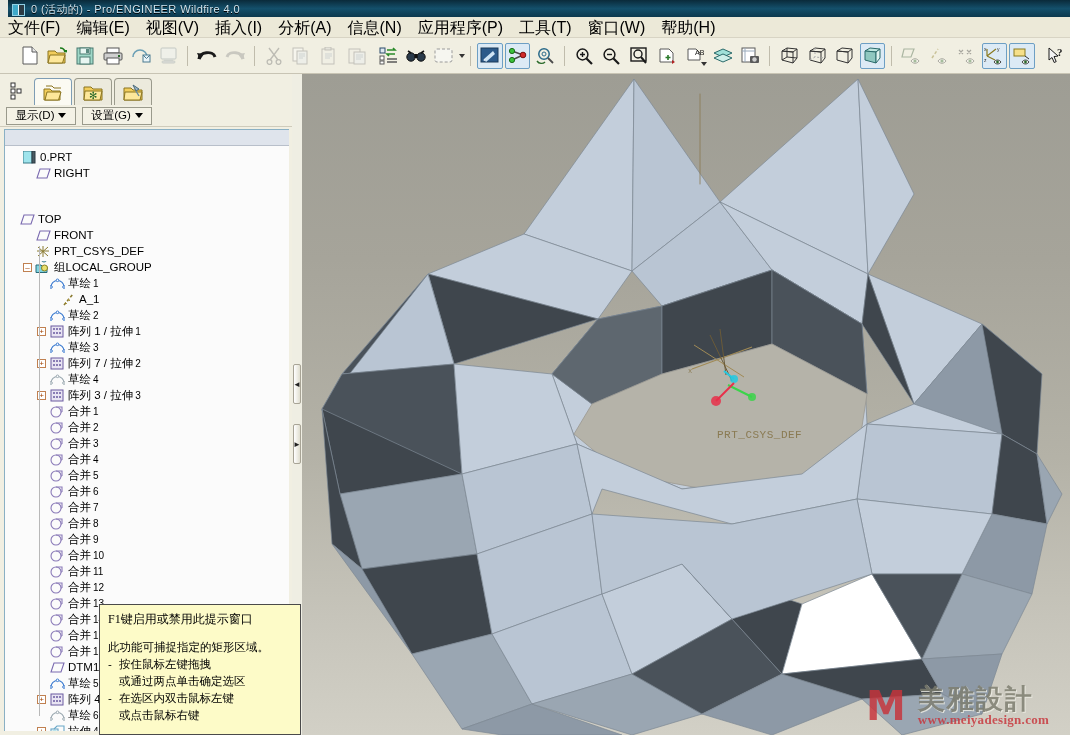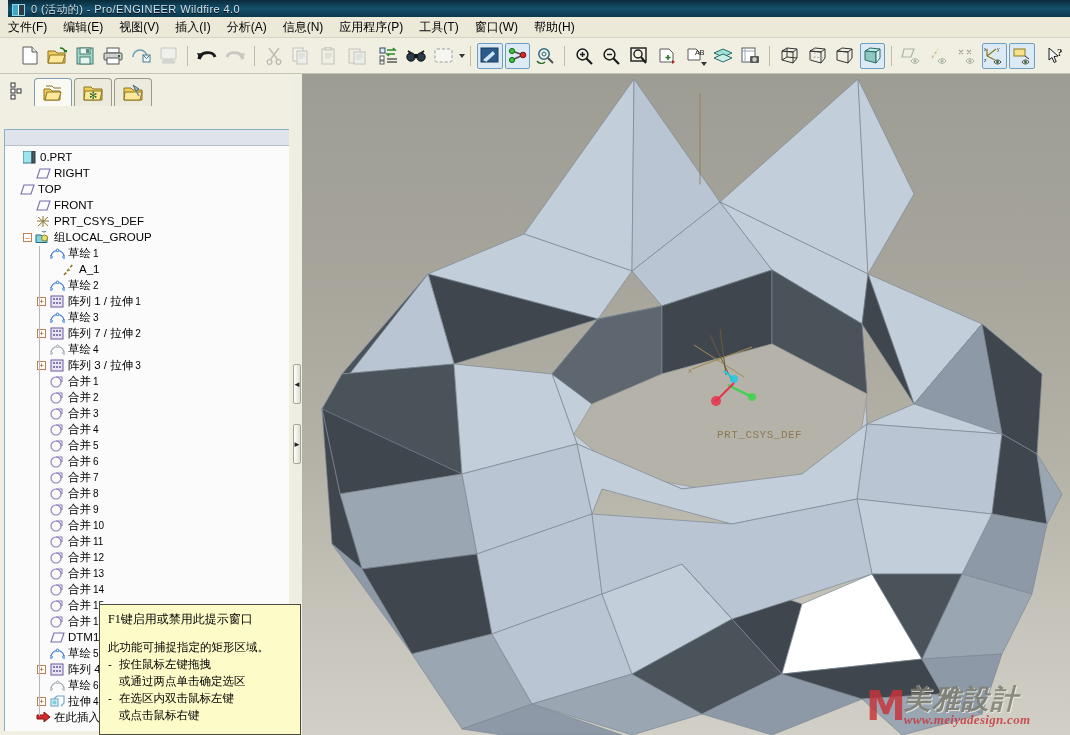--- a/index.html
+++ b/index.html
@@ -37,21 +37,21 @@
   }
 
   
   #menubar {
     position: absolute; left: 0; top: 17px; width: 1070px; height: 21px;
     background: #ece9d8;
     display: flex; align-items: center;
     border-bottom: 1px solid #d8d4c4;
   }
   #menubar .mi {
-    font-size: 12px; color: #000; padding: 2px 8px; cursor: default;
+    font-size: 16px; color: #000; padding: 2px 8px; cursor: default;
     white-space: nowrap; line-height: 15px;
   }
 
   
   #toolbar {
     position: absolute; left: 0; top: 38px; width: 1070px; height: 36px;
     background: #f1efe2;
     display: flex; align-items: center;
     border-bottom: 1px solid #c8c4b4;
   }
@@ -167,21 +167,21 @@
     position: absolute; right: 0; bottom: 3px;
     width: 210px; height: 52px;
     display: flex; align-items: center;
     opacity: .82;
   }
   #wm-m {
     font-size: 40px; font-weight: bold; color: #c8333a;
     font-family: "DejaVu Sans", sans-serif; line-height: 38px;
     margin-left: 6px; letter-spacing: -2px;
   }
-  #wm-right { margin-left: 0; font-style: italic; }
+  #wm-right { margin-left: 14px; }
   #wm-cn {
     font-size: 27px; font-weight: bold; color: #7d7d6f;
     letter-spacing: 2px; line-height: 28px;
     text-shadow: 1px 1px 0 #efefe6;
   }
   #wm-url {
     font-size: 13px; color: #c8333a; font-family: "Liberation Serif", serif;
     font-weight: bold; letter-spacing: .3px; line-height: 14px;
   }
 
@@ -540,20 +540,30 @@
       <div class="ttab">
         <svg width="22" height="20" viewBox="0 0 22 20">
             <path d="M2 5h7l2 2h9v10H2z" fill="#f2cd5b" stroke="#8a7420"></path>
             <path d="M3 9h17l-2 8H2z" fill="#fde79a" stroke="#8a7420"></path>
             <path d="M11 2l6 4-3 2z" fill="#9ab4c8" stroke="#4a6a7a"></path>
             <path d="M14 8l3 5" stroke="#6a8a9a" stroke-width="1.4"></path>
           </svg>
       </div>
     </div>
 
+    <div id="treetoolbar">
+      <div class="ddbtn">
+        <span>显示(D)</span>
+        <span class="ddcaret"></span>
+      </div>
+      <div class="ddbtn">
+        <span>设置(G)</span>
+        <span class="ddcaret"></span>
+      </div>
+    </div>
 
     <div id="treebox">
       <div id="treehdr"></div>
       <div id="treelist">
           <div class="trow" style="padding-left: 4px;">
             <div class="expspace"></div>
             <div class="ticn">
               <svg width="13" height="13" viewBox="0 0 13 13">
                 <rect x="0" y="0" width="9" height="12" fill="#9fe4ec" stroke="#3a7a88"></rect>
                 <rect x="9" y="0" width="3" height="12" fill="#4a5a62" stroke="#2a3a42"></rect>
@@ -563,21 +573,21 @@
           </div>
           <div class="trow" style="padding-left: 18px;">
             <div class="expspace"></div>
             <div class="ticn">
               <svg width="15" height="11" viewBox="0 0 15 11">
                 <path d="M4 1h10l-3 9H1z" fill="none" stroke="#7a6ab0" stroke-width="1.1"></path>
               </svg>
             </div>
             <span class="tlabel">RIGHT</span>
           </div>
-          <div class="trow" style="">
+          <div class="trow" style=" margin-top: 30px;">
             <div class="expspace"></div>
             <div class="ticn">
               <svg width="15" height="11" viewBox="0 0 15 11">
                 <path d="M4 1h10l-3 9H1z" fill="none" stroke="#7a6ab0" stroke-width="1.1"></path>
               </svg>
             </div>
             <span class="tlabel">TOP</span>
           </div>
           <div class="trow" style="padding-left: 18px;">
             <div class="expspace"></div>

